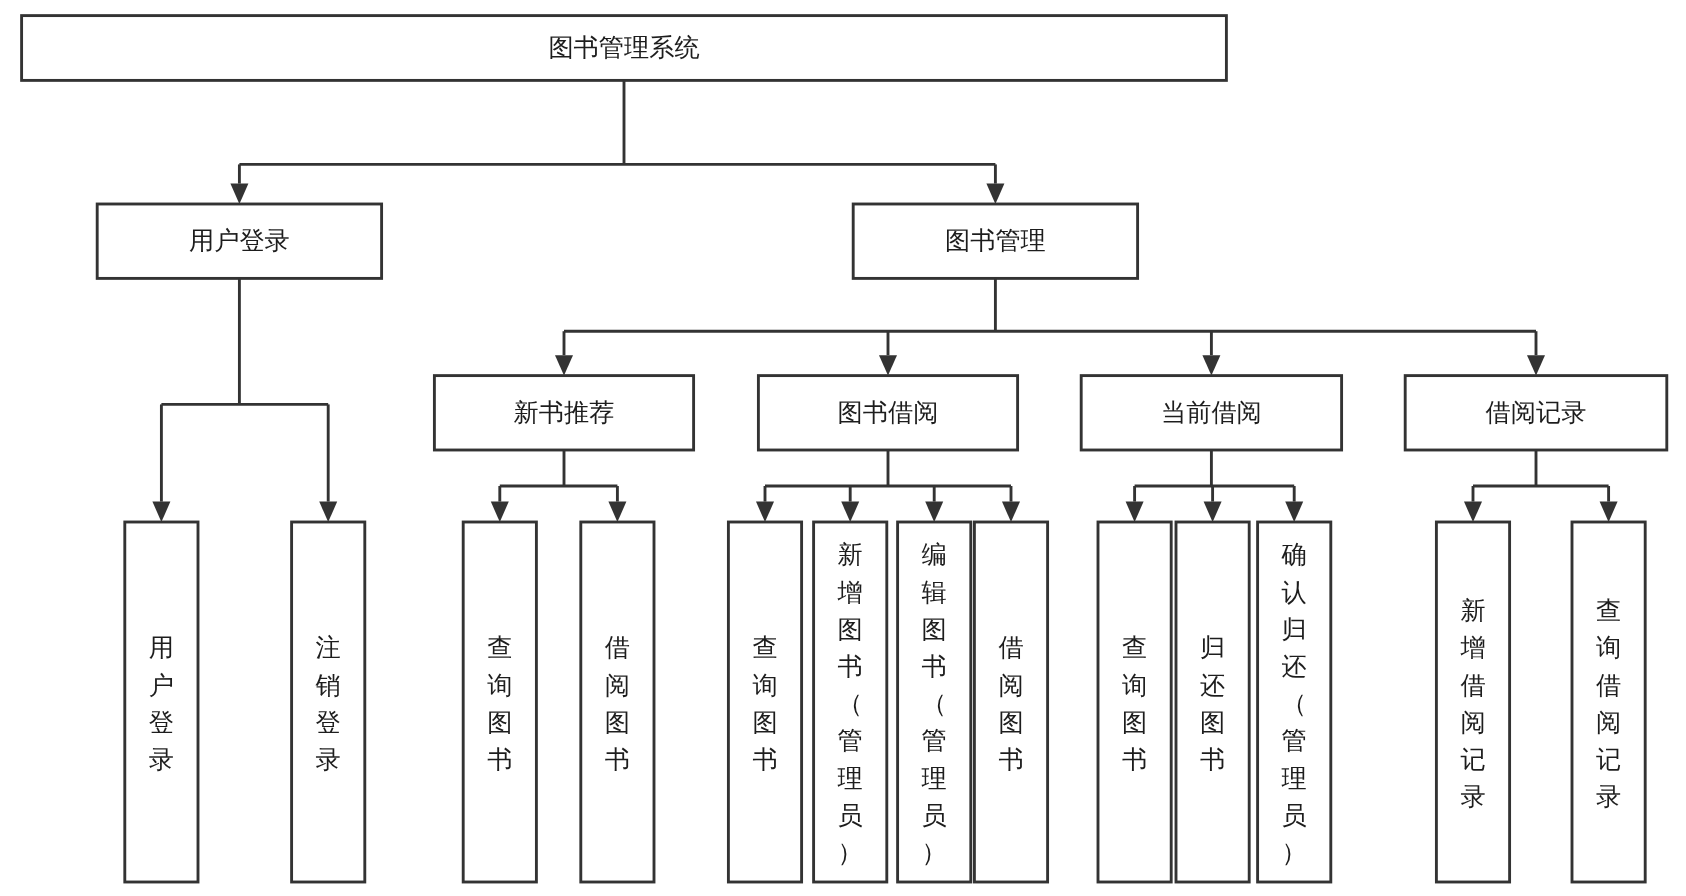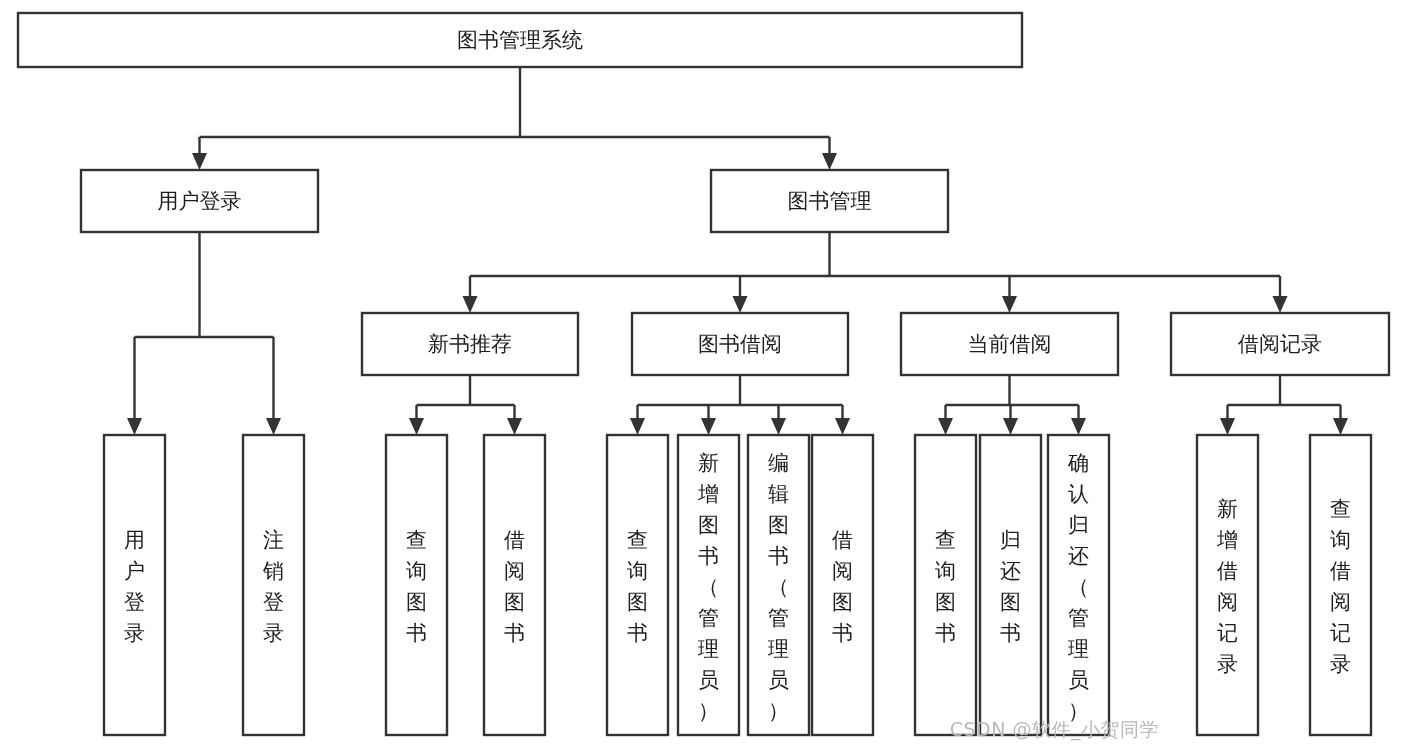--- a/index.html
+++ b/index.html
@@ -172,14 +172,13 @@
         <g>
           <rect x="1197" y="435" width="61" height="300" fill="#ffffff" stroke="#333333" stroke-width="2.4"></rect>
           <text x="1227.5" y="516" fill="#1d1d1d" font-size="21" text-anchor="middle" font-family="&quot;DejaVu Sans&quot;,&quot;Liberation Sans&quot;,sans-serif"><tspan x="1227.5" dy="0">新</tspan><tspan x="1227.5" dy="31">增</tspan><tspan x="1227.5" dy="31">借</tspan><tspan x="1227.5" dy="31">阅</tspan><tspan x="1227.5" dy="31">记</tspan><tspan x="1227.5" dy="31">录</tspan></text>
         </g>
         <g>
           <rect x="1310" y="435" width="61" height="300" fill="#ffffff" stroke="#333333" stroke-width="2.4"></rect>
           <text x="1340.5" y="516" fill="#1d1d1d" font-size="21" text-anchor="middle" font-family="&quot;DejaVu Sans&quot;,&quot;Liberation Sans&quot;,sans-serif"><tspan x="1340.5" dy="0">查</tspan><tspan x="1340.5" dy="31">询</tspan><tspan x="1340.5" dy="31">借</tspan><tspan x="1340.5" dy="31">阅</tspan><tspan x="1340.5" dy="31">记</tspan><tspan x="1340.5" dy="31">录</tspan></text>
         </g>
       </g>
     </svg>
-  <div class="watermark-text">CSDN @软件_小贺同学</div>
 </div>
 
 </body></html>

